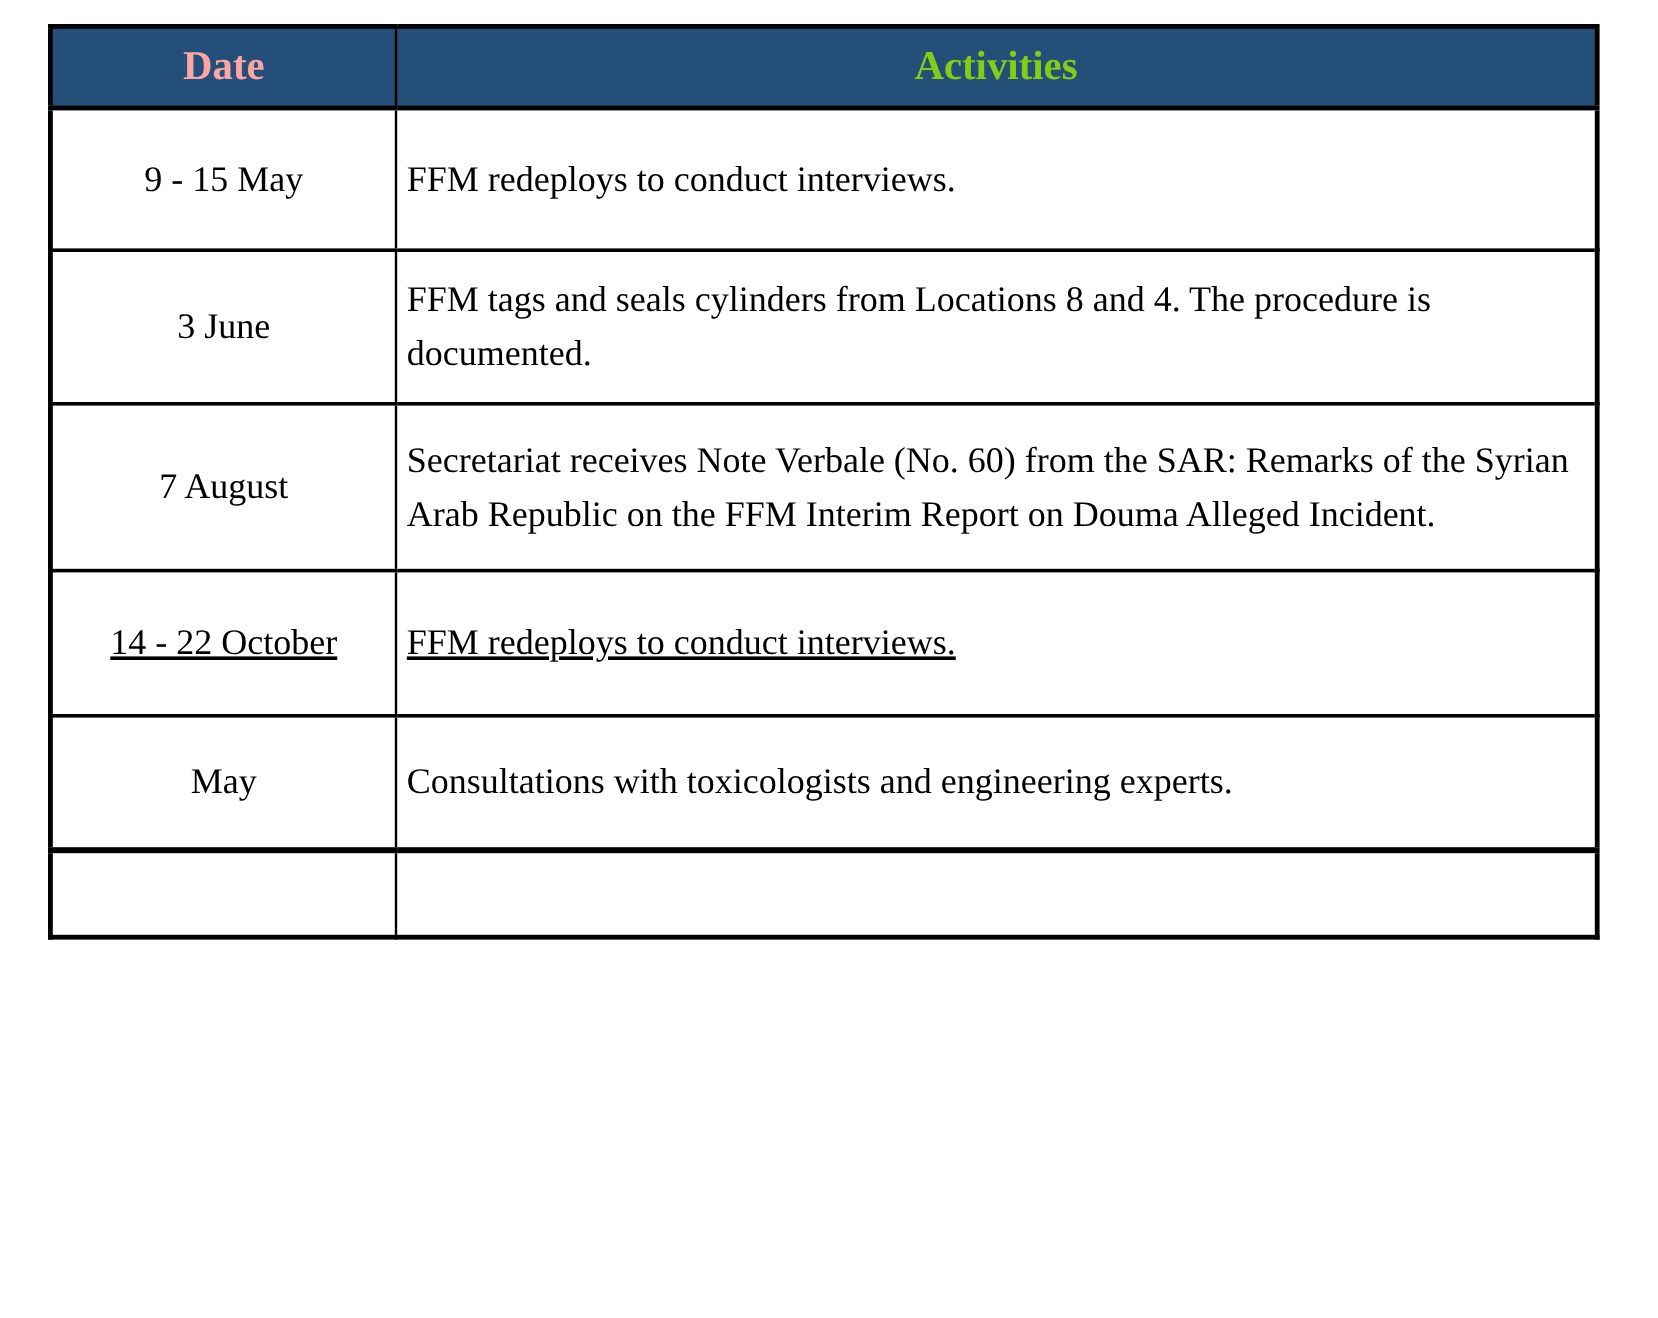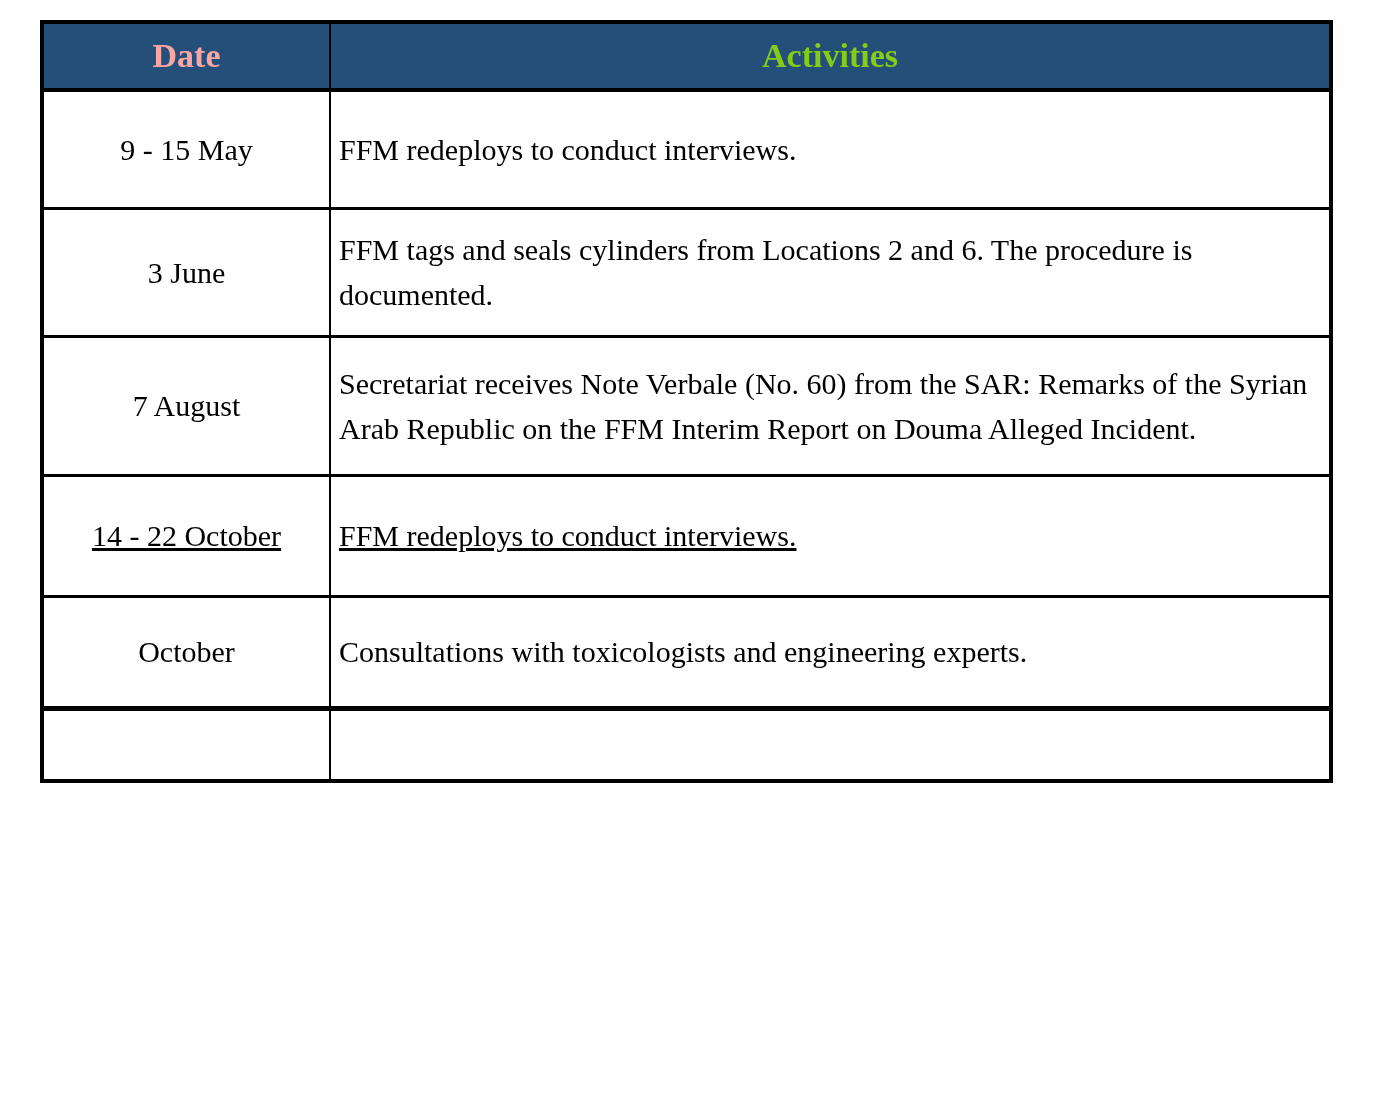--- a/index.html
+++ b/index.html
@@ -89,32 +89,32 @@
         <th style="background: rgb(35, 79, 120); color: #84cc16;">Activities</th>
       </tr>
     </thead>
     <tbody id="table-body">
         <tr style="height: 118px;">
     <td class="date-cell">9 - 15 May</td>
     <td class="activity-cell">FFM redeploys to conduct interviews.</td>
   </tr>
         <tr style="height: 128px;">
     <td class="date-cell">3 June</td>
-    <td class="activity-cell">FFM tags and seals cylinders from Locations 2 and 6. The procedure is documented.</td>
+    <td class="activity-cell">FFM tags and seals cylinders from Locations 8 and 4. The procedure is documented.</td>
   </tr>
         <tr style="height: 139px;">
     <td class="date-cell">7 August</td>
     <td class="activity-cell">Secretariat receives Note Verbale (No. 60) from the SAR: Remarks of the Syrian Arab Republic on the FFM Interim Report on Douma Alleged Incident.</td>
   </tr>
         <tr style="height: 121px; text-decoration: underline;">
     <td class="date-cell">14 - 22 October</td>
     <td class="activity-cell">FFM redeploys to conduct interviews.</td>
   </tr>
         <tr class="last-data-row" style="height: 112px;">
-    <td class="date-cell">October</td>
+    <td class="date-cell">May</td>
     <td class="activity-cell">Consultations with toxicologists and engineering experts.</td>
   </tr>
         <tr class="partial-row">
     <td class="date-cell"></td>
     <td class="activity-cell"></td>
   </tr>
       </tbody>
   </table>
 </div>
 

